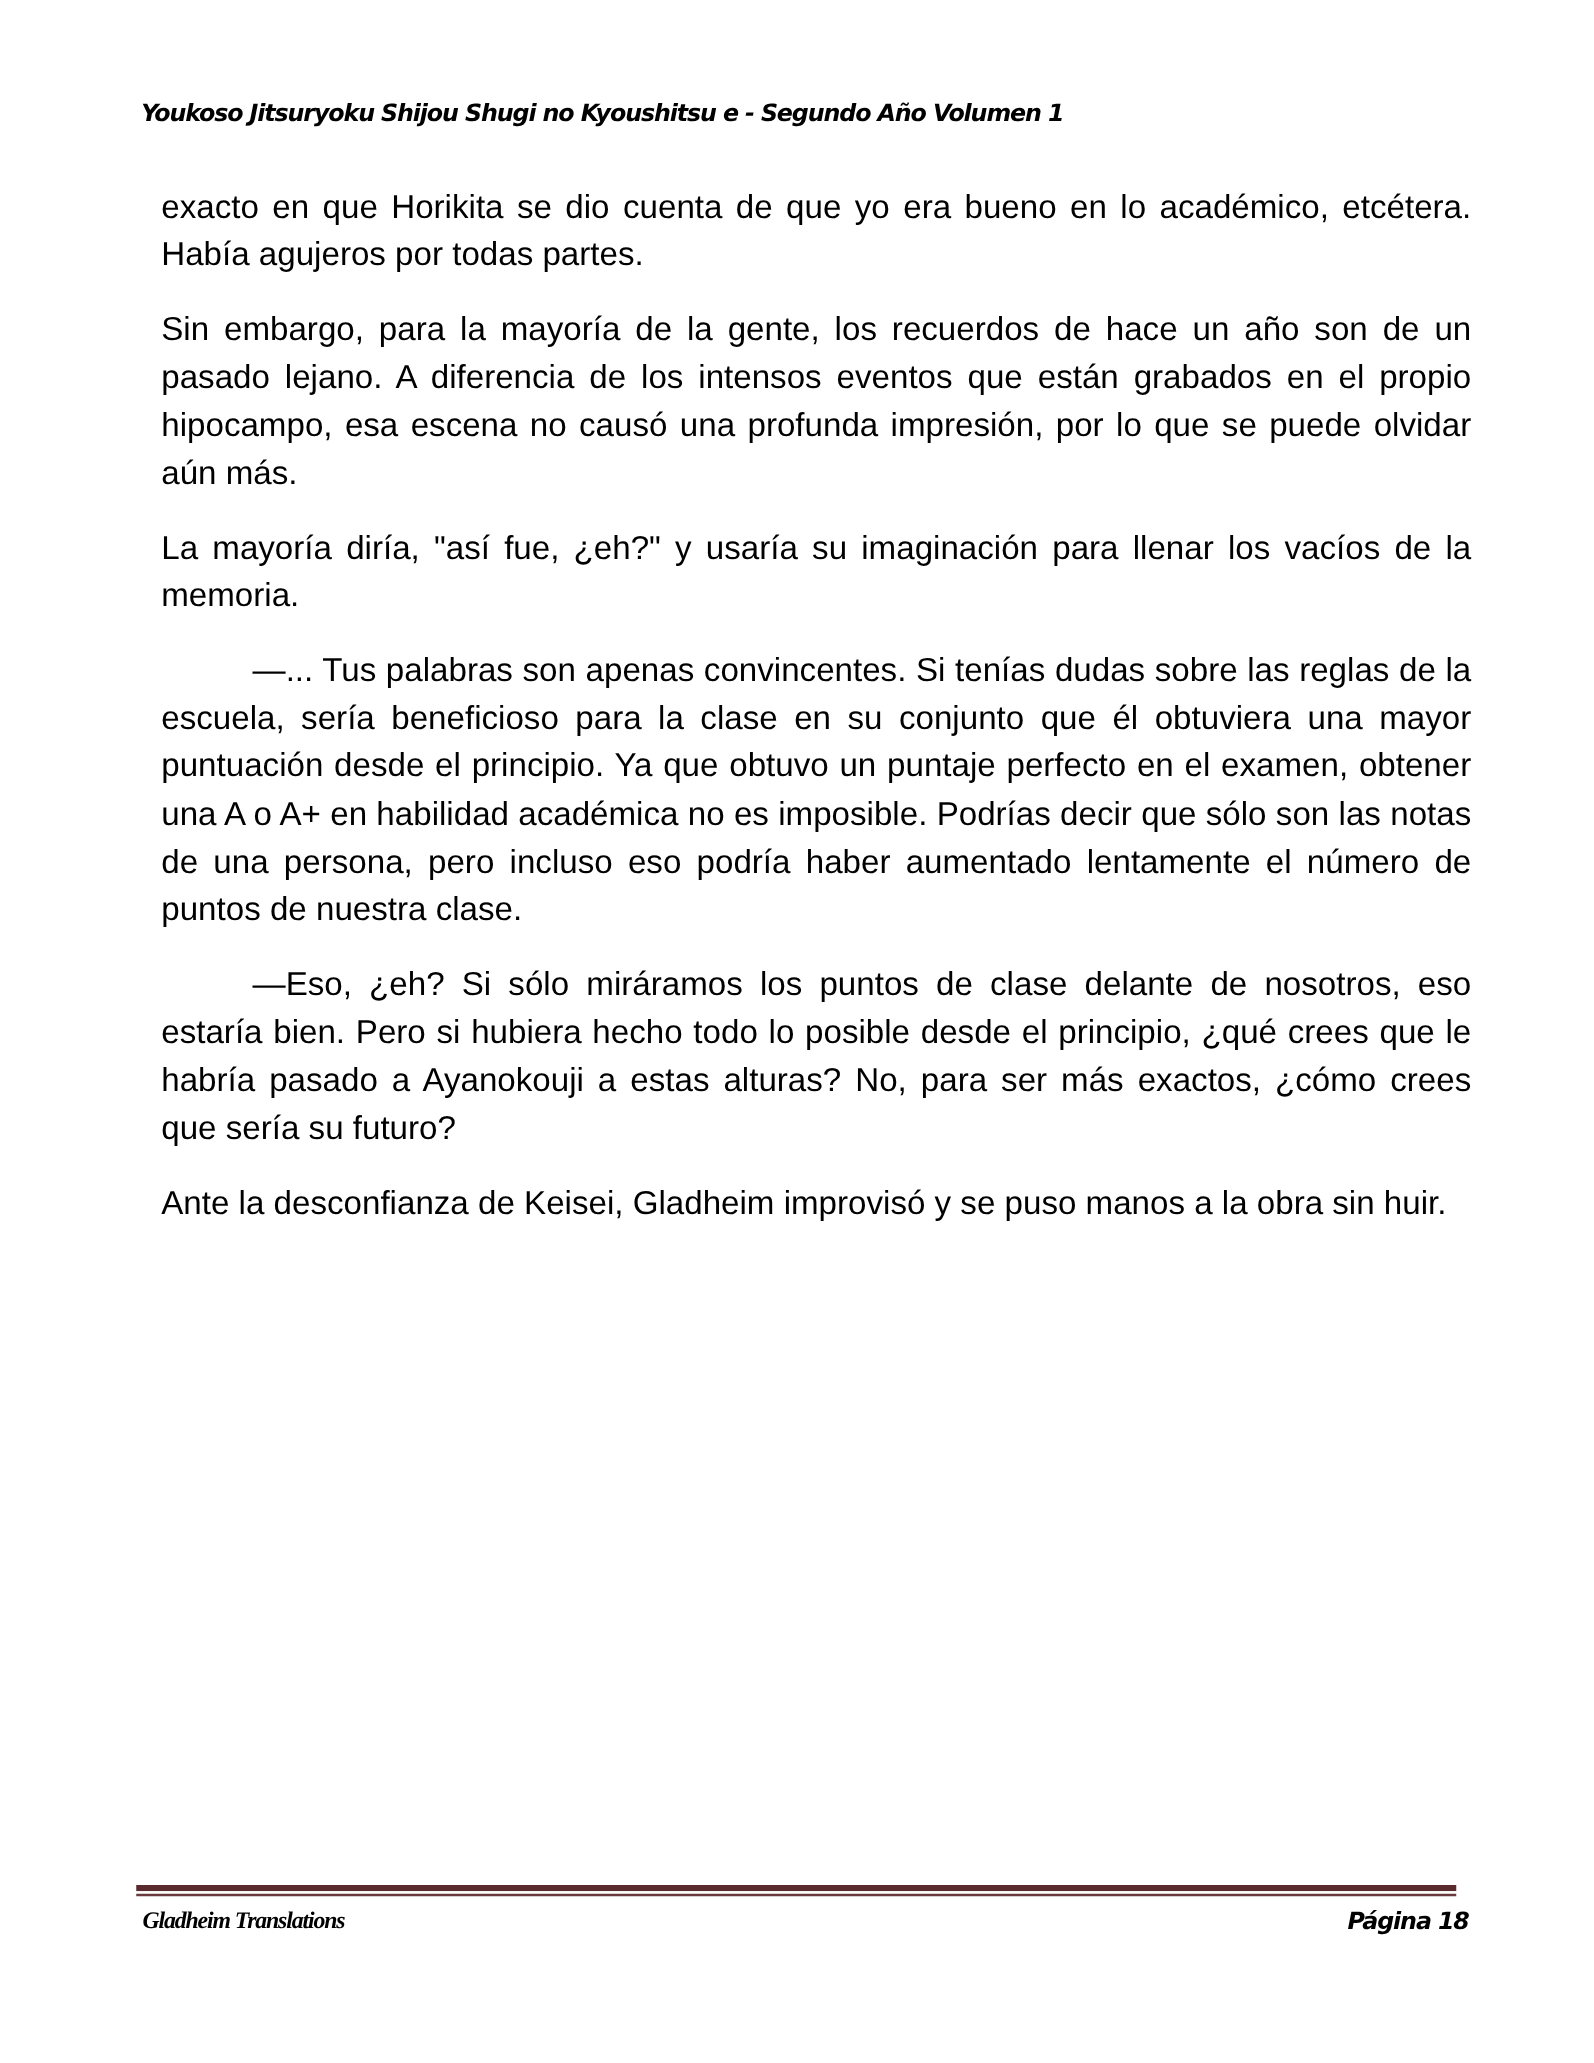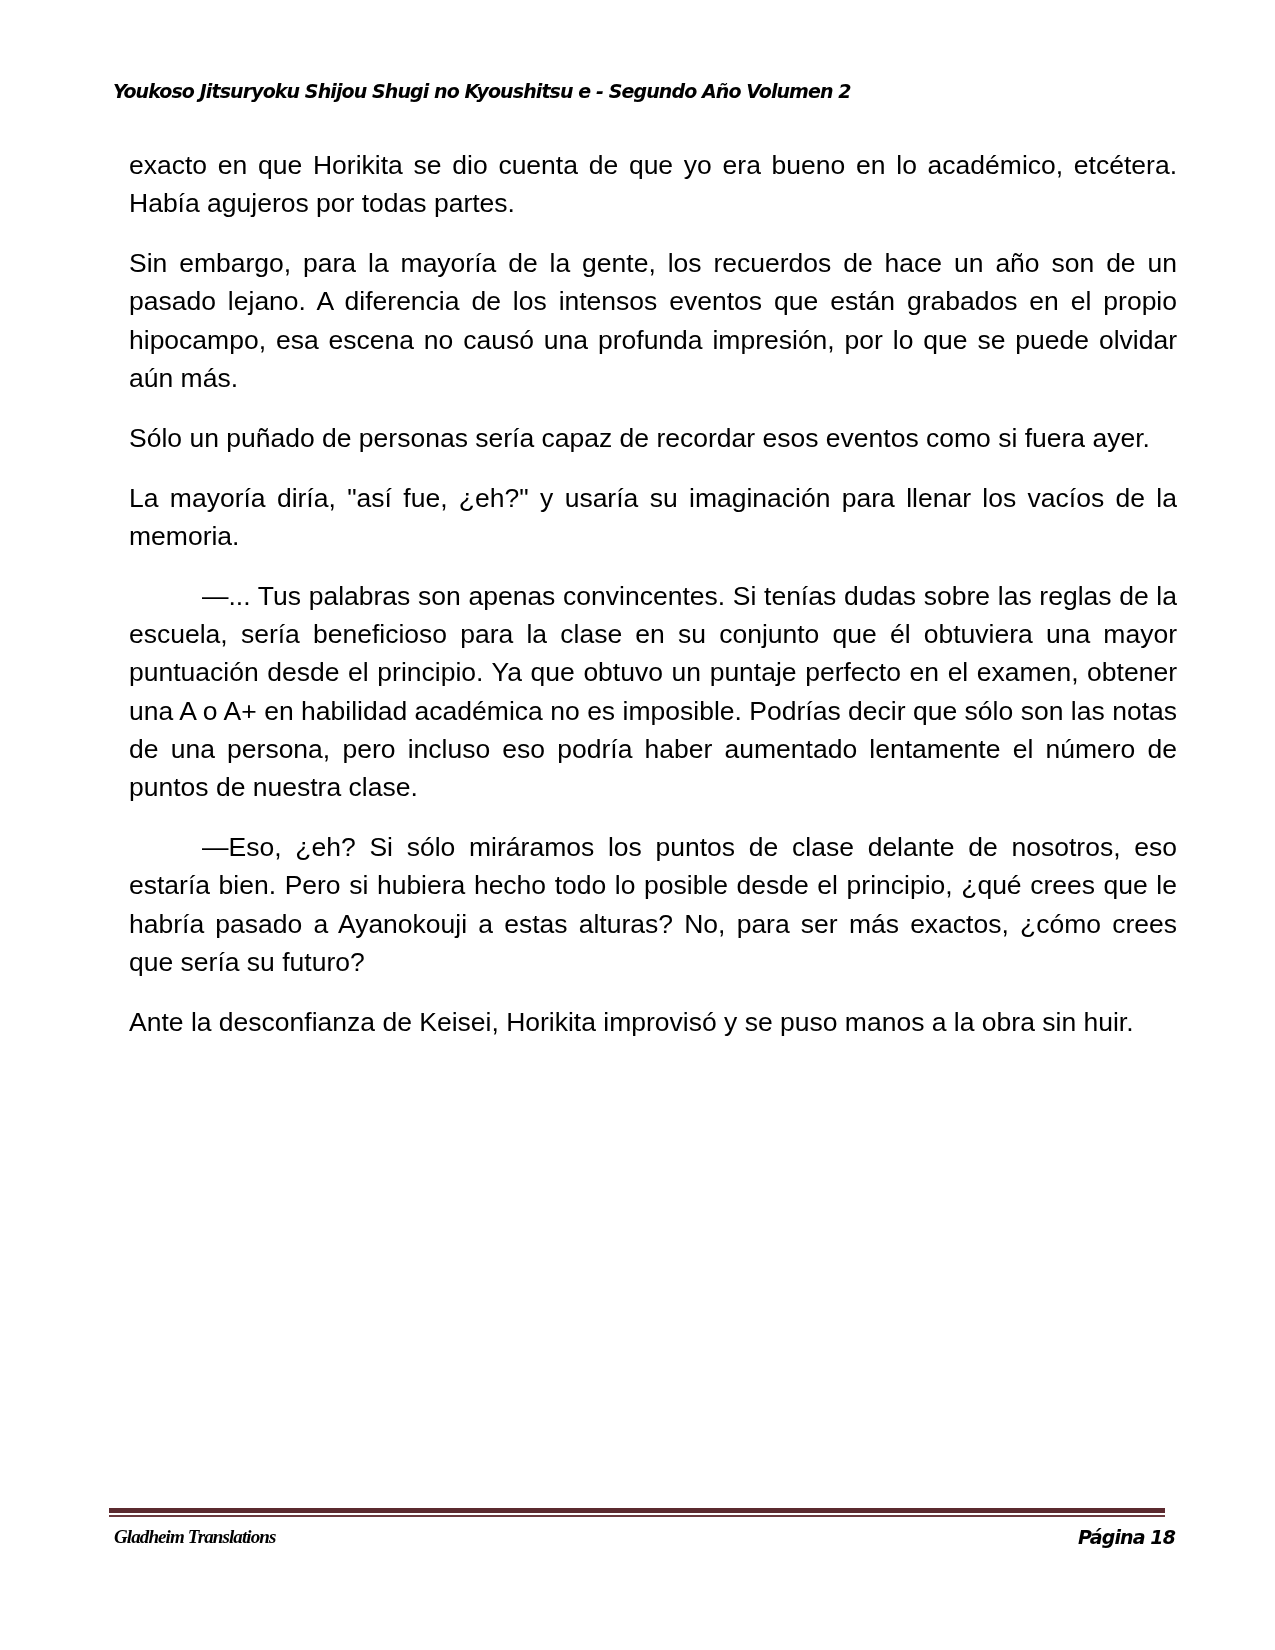--- a/index.html
+++ b/index.html
@@ -78,30 +78,29 @@
       font-family: Liberation Serif, serif;
     }
     .footer-right {
       right: 100px;
       text-align: right;
     }
   </style>
 </head>
 <body>
 
-<div class="page-header">Youkoso Jitsuryoku Shijou Shugi no Kyoushitsu e - Segundo Año Volumen 2</div>
+<div class="page-header">Youkoso Jitsuryoku Shijou Shugi no Kyoushitsu e - Segundo Año Volumen 1</div>
 
 <div class="body-text">
   <p>exacto en que Horikita se dio cuenta de que yo era bueno en lo académico, etcétera. Había agujeros por todas partes.</p>
   <p>Sin embargo, para la mayoría de la gente, los recuerdos de hace un año son de un pasado lejano. A diferencia de los intensos eventos que están grabados en el propio hipocampo, esa escena no causó una profunda impresión, por lo que se puede olvidar aún más.</p>
-  <p>Sólo un puñado de personas sería capaz de recordar esos eventos como si fuera ayer.</p>
   <p>La mayoría diría, "así fue, ¿eh?" y usaría su imaginación para llenar los vacíos de la memoria.</p>
   <p class="dialogue">—... Tus palabras son apenas convincentes. Si tenías dudas sobre las reglas de la escuela, sería beneficioso para la clase en su conjunto que él obtuviera una mayor puntuación desde el principio. Ya que obtuvo un puntaje perfecto en el examen, obtener una A o A+ en habilidad académica no es imposible. Podrías decir que sólo son las notas de una persona, pero incluso eso podría haber aumentado lentamente el número de puntos de nuestra clase.</p>
   <p class="dialogue">—Eso, ¿eh? Si sólo miráramos los puntos de clase delante de nosotros, eso estaría bien. Pero si hubiera hecho todo lo posible desde el principio, ¿qué crees que le habría pasado a Ayanokouji a estas alturas? No, para ser más exactos, ¿cómo crees que sería su futuro?</p>
-  <p>Ante la desconfianza de Keisei, Horikita improvisó y se puso manos a la obra sin huir.</p>
+  <p>Ante la desconfianza de Keisei, Gladheim improvisó y se puso manos a la obra sin huir.</p>
 </div>
 
 <div class="footer-rule">
   <div class="thick"></div>
   <div class="gap"></div>
   <div class="thin"></div>
 </div>
 
 <div class="footer-left">Gladheim Translations</div>
 <div class="footer-right">Página 18</div>

